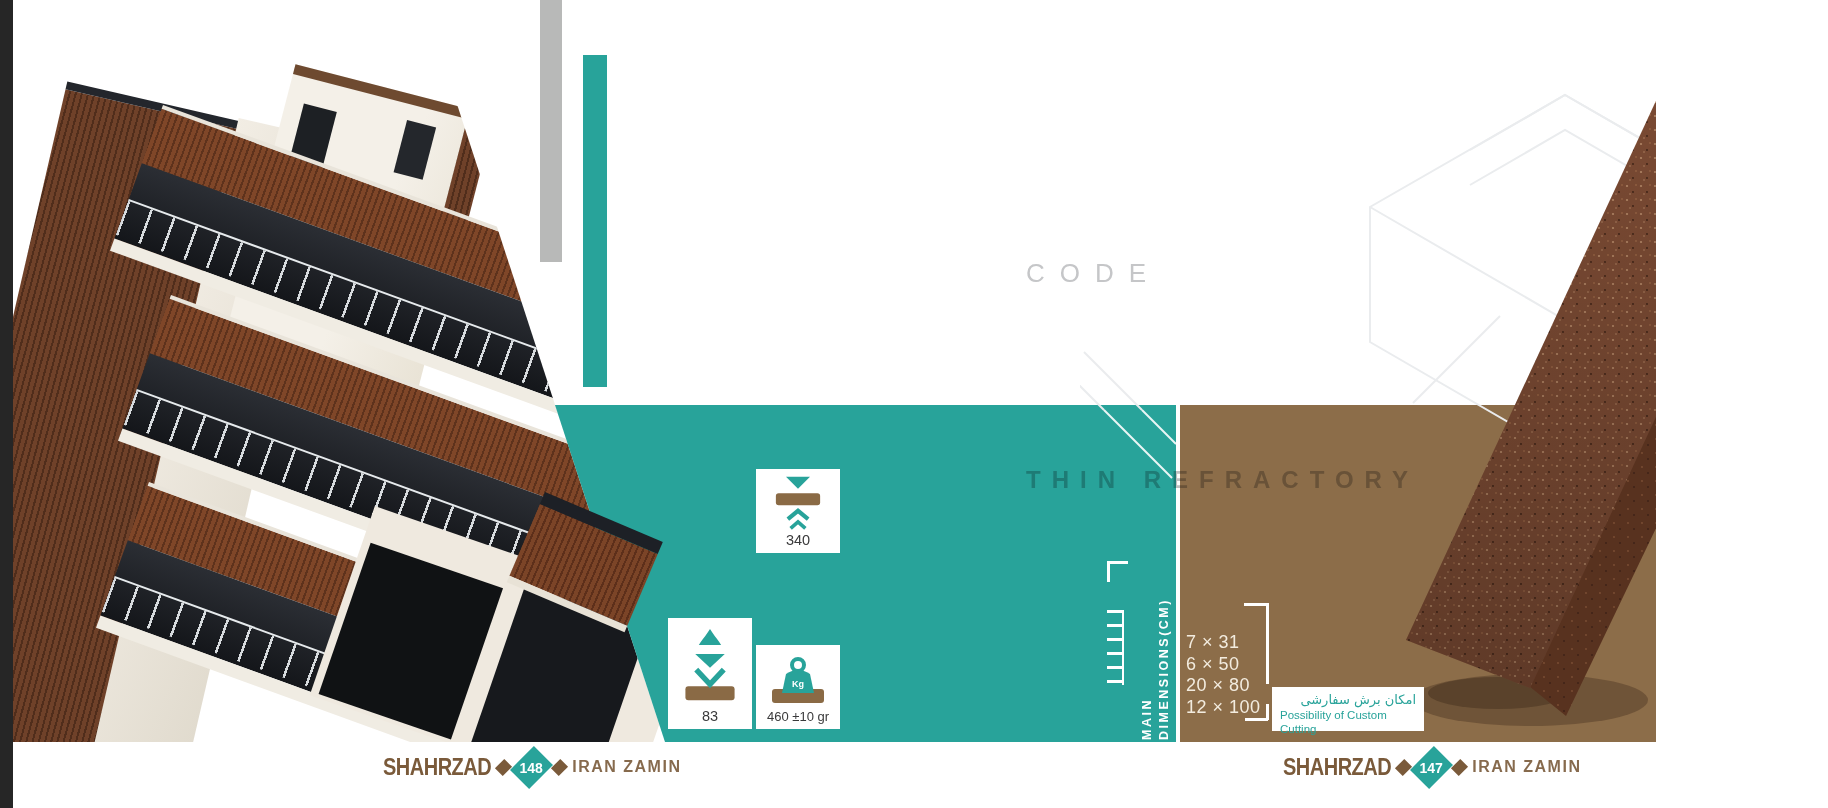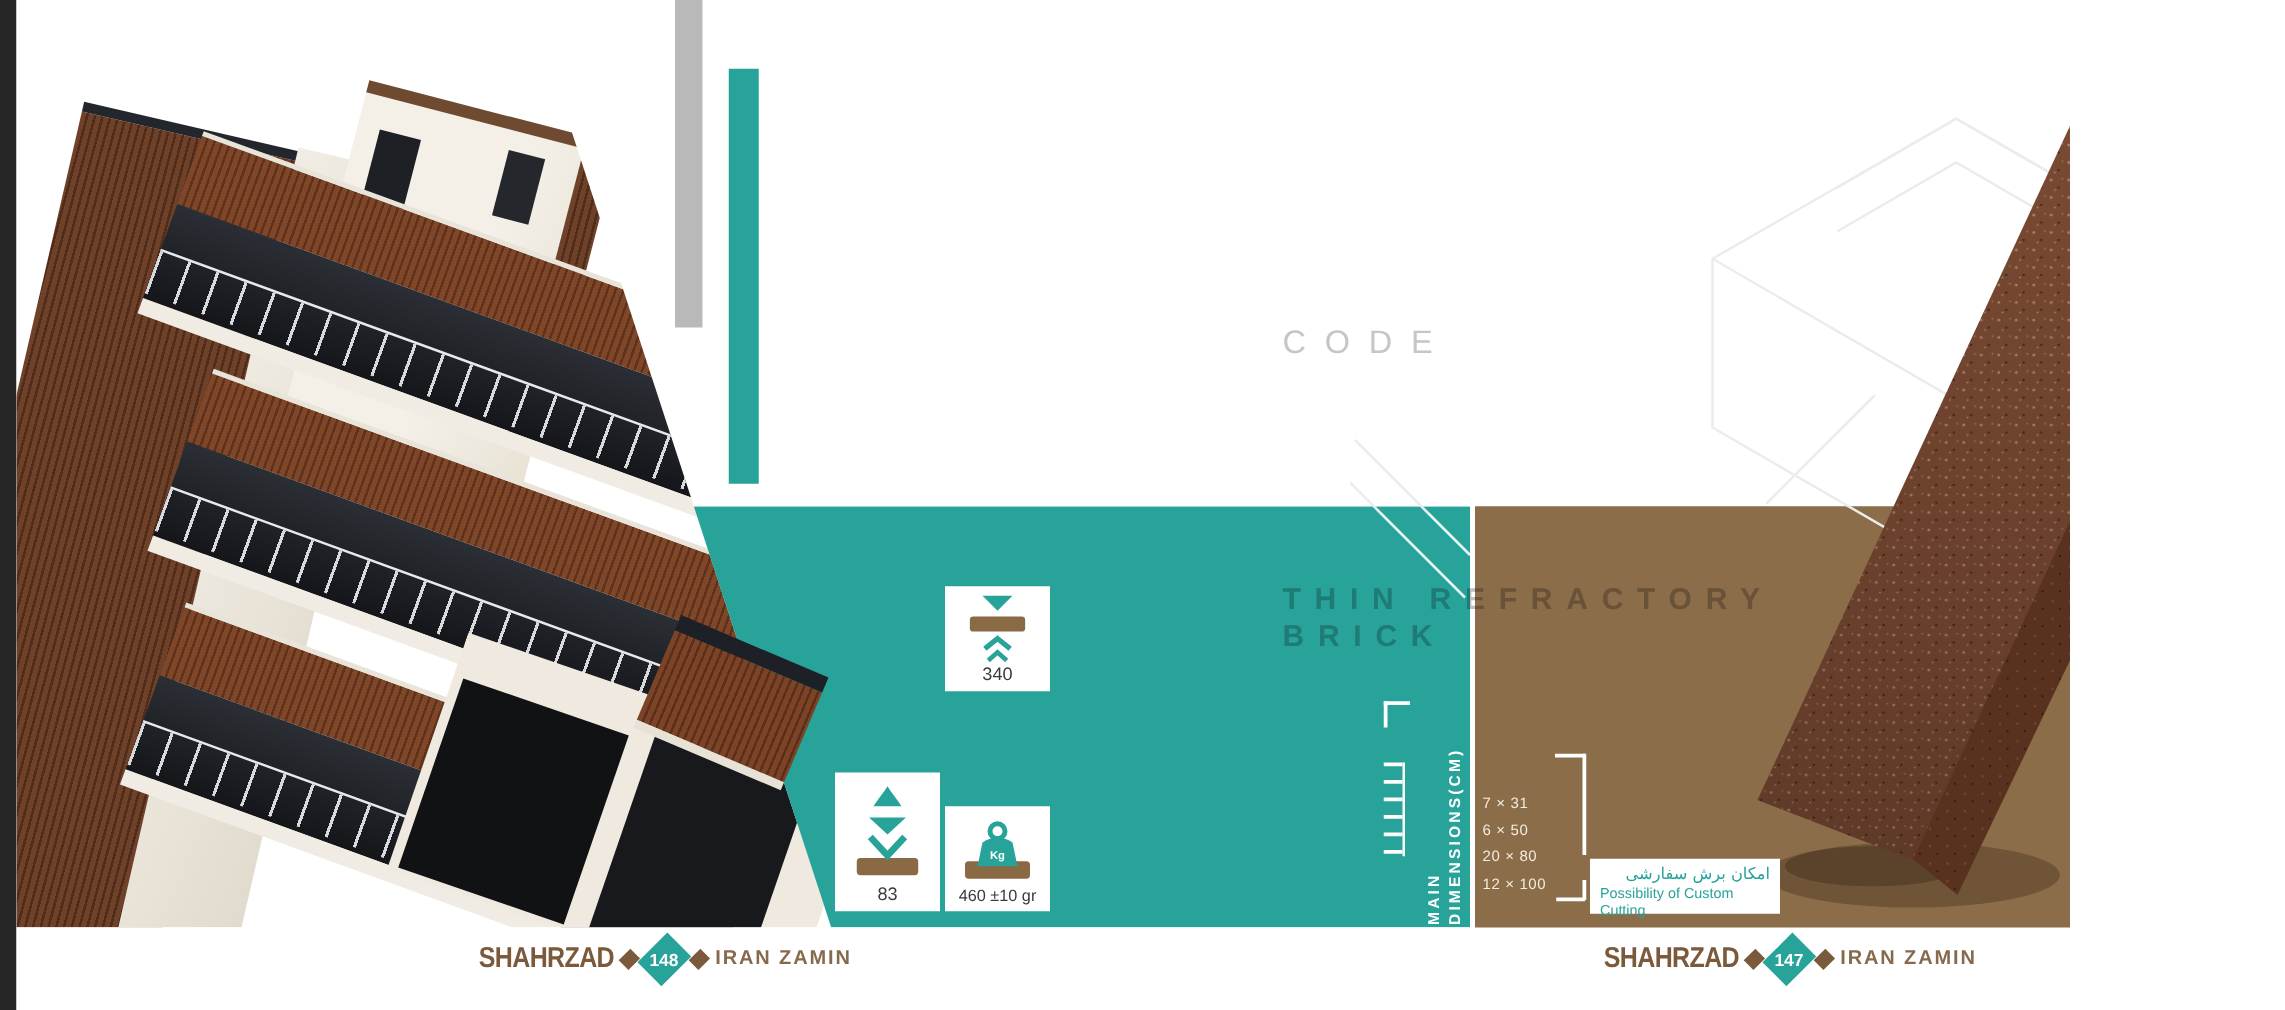--- a/index.html
+++ b/index.html
@@ -69,21 +69,21 @@
      align-items:center;justify-content:flex-end;box-sizing:border-box;padding:4px 14px 5px;}
   .tile .val{font-size:14.5px;color:var(--tile-text,#3a3a3b);font-weight:400;white-space:nowrap;}
   .t1{left:756px;top:469px;} .t2{left:668px;top:586px;margin-top:32px;} .t3{left:756px;top:557px;}
   .t4{left:668px;top:645px;} .t5{left:756px;top:645px;}
   .t5 .val{font-size:13px;}
 
   
   .bracket{background:#fff;z-index:8;}
   .vheading{color:#fff;font-size:12.5px;font-weight:700;letter-spacing:2.5px;z-index:8;
      writing-mode:vertical-rl;transform:rotate(180deg);white-space:nowrap;}
-  .dims{left:1186px;top:632px;z-index:8;color:#f3ecdf;font-size:12px;line-height:21.5px;
+  .dims{left:1186px;top:632px;z-index:8;color:#f3ecdf;font-size:18px;line-height:21.5px;
      letter-spacing:.5px;}
   .cutbox{left:1272px;top:687px;width:152px;height:44px;background:#fff;z-index:8;
      box-sizing:border-box;padding:4px 8px 3px;}
   .cut-fa{font-family:"DejaVu Sans",sans-serif;font-size:13px;color:var(--teal,#28a39a);
      direction:rtl;line-height:17px;}
   .cut-en{font-size:11.5px;color:var(--teal,#28a39a);text-align:left;line-height:14px;font-weight:400;}
 
   
   .footer{z-index:8;display:flex;align-items:center;gap:7px;height:46px;}
   .fl{left:383px;top:744px;} .fr{left:1283px;top:744px;}
@@ -138,21 +138,20 @@
 
   <div class="abs teal-section"></div>
   <div class="abs brown-section"></div>
   <div class="abs bar-gray"></div>
   <div class="abs bar-teal"></div>
   <div class="abs balcony-overlap"></div>
 
   <div class="abs code-label">CODE</div>
   <div class="abs subtitle">
     <div>THIN REFRACTORY</div>
-    <div>BRICK</div>
   </div>
 
   <svg class="abs watermark" width="748" height="460" viewBox="1080 40 748 460">
     <g fill="none" stroke="#eaecee" stroke-width="2">
       <path d="M1565,95 L1760,207 L1760,342 L1565,455 L1370,342 L1370,207 Z"></path>
       <path d="M1370,207 L1565,320 L1760,207"></path>
       <path d="M1565,320 L1565,455"></path>
       <path d="M1470,150 L1565,95 L1660,150"></path>
       <path d="M1470,185 L1565,130 L1660,185"></path>
       <path d="M1046,352 L1104,410"></path>

